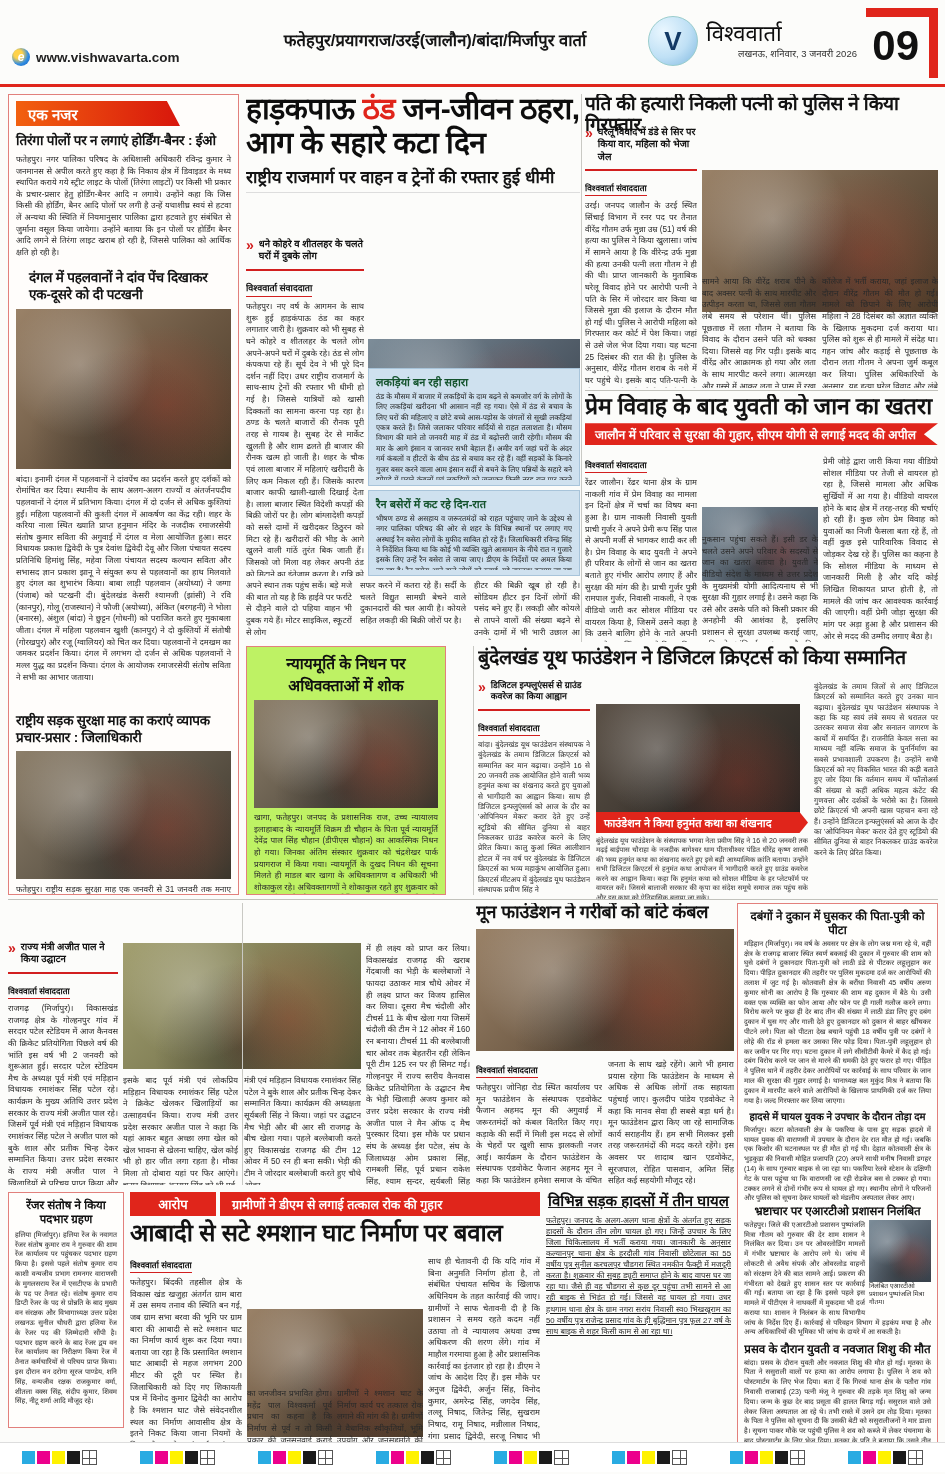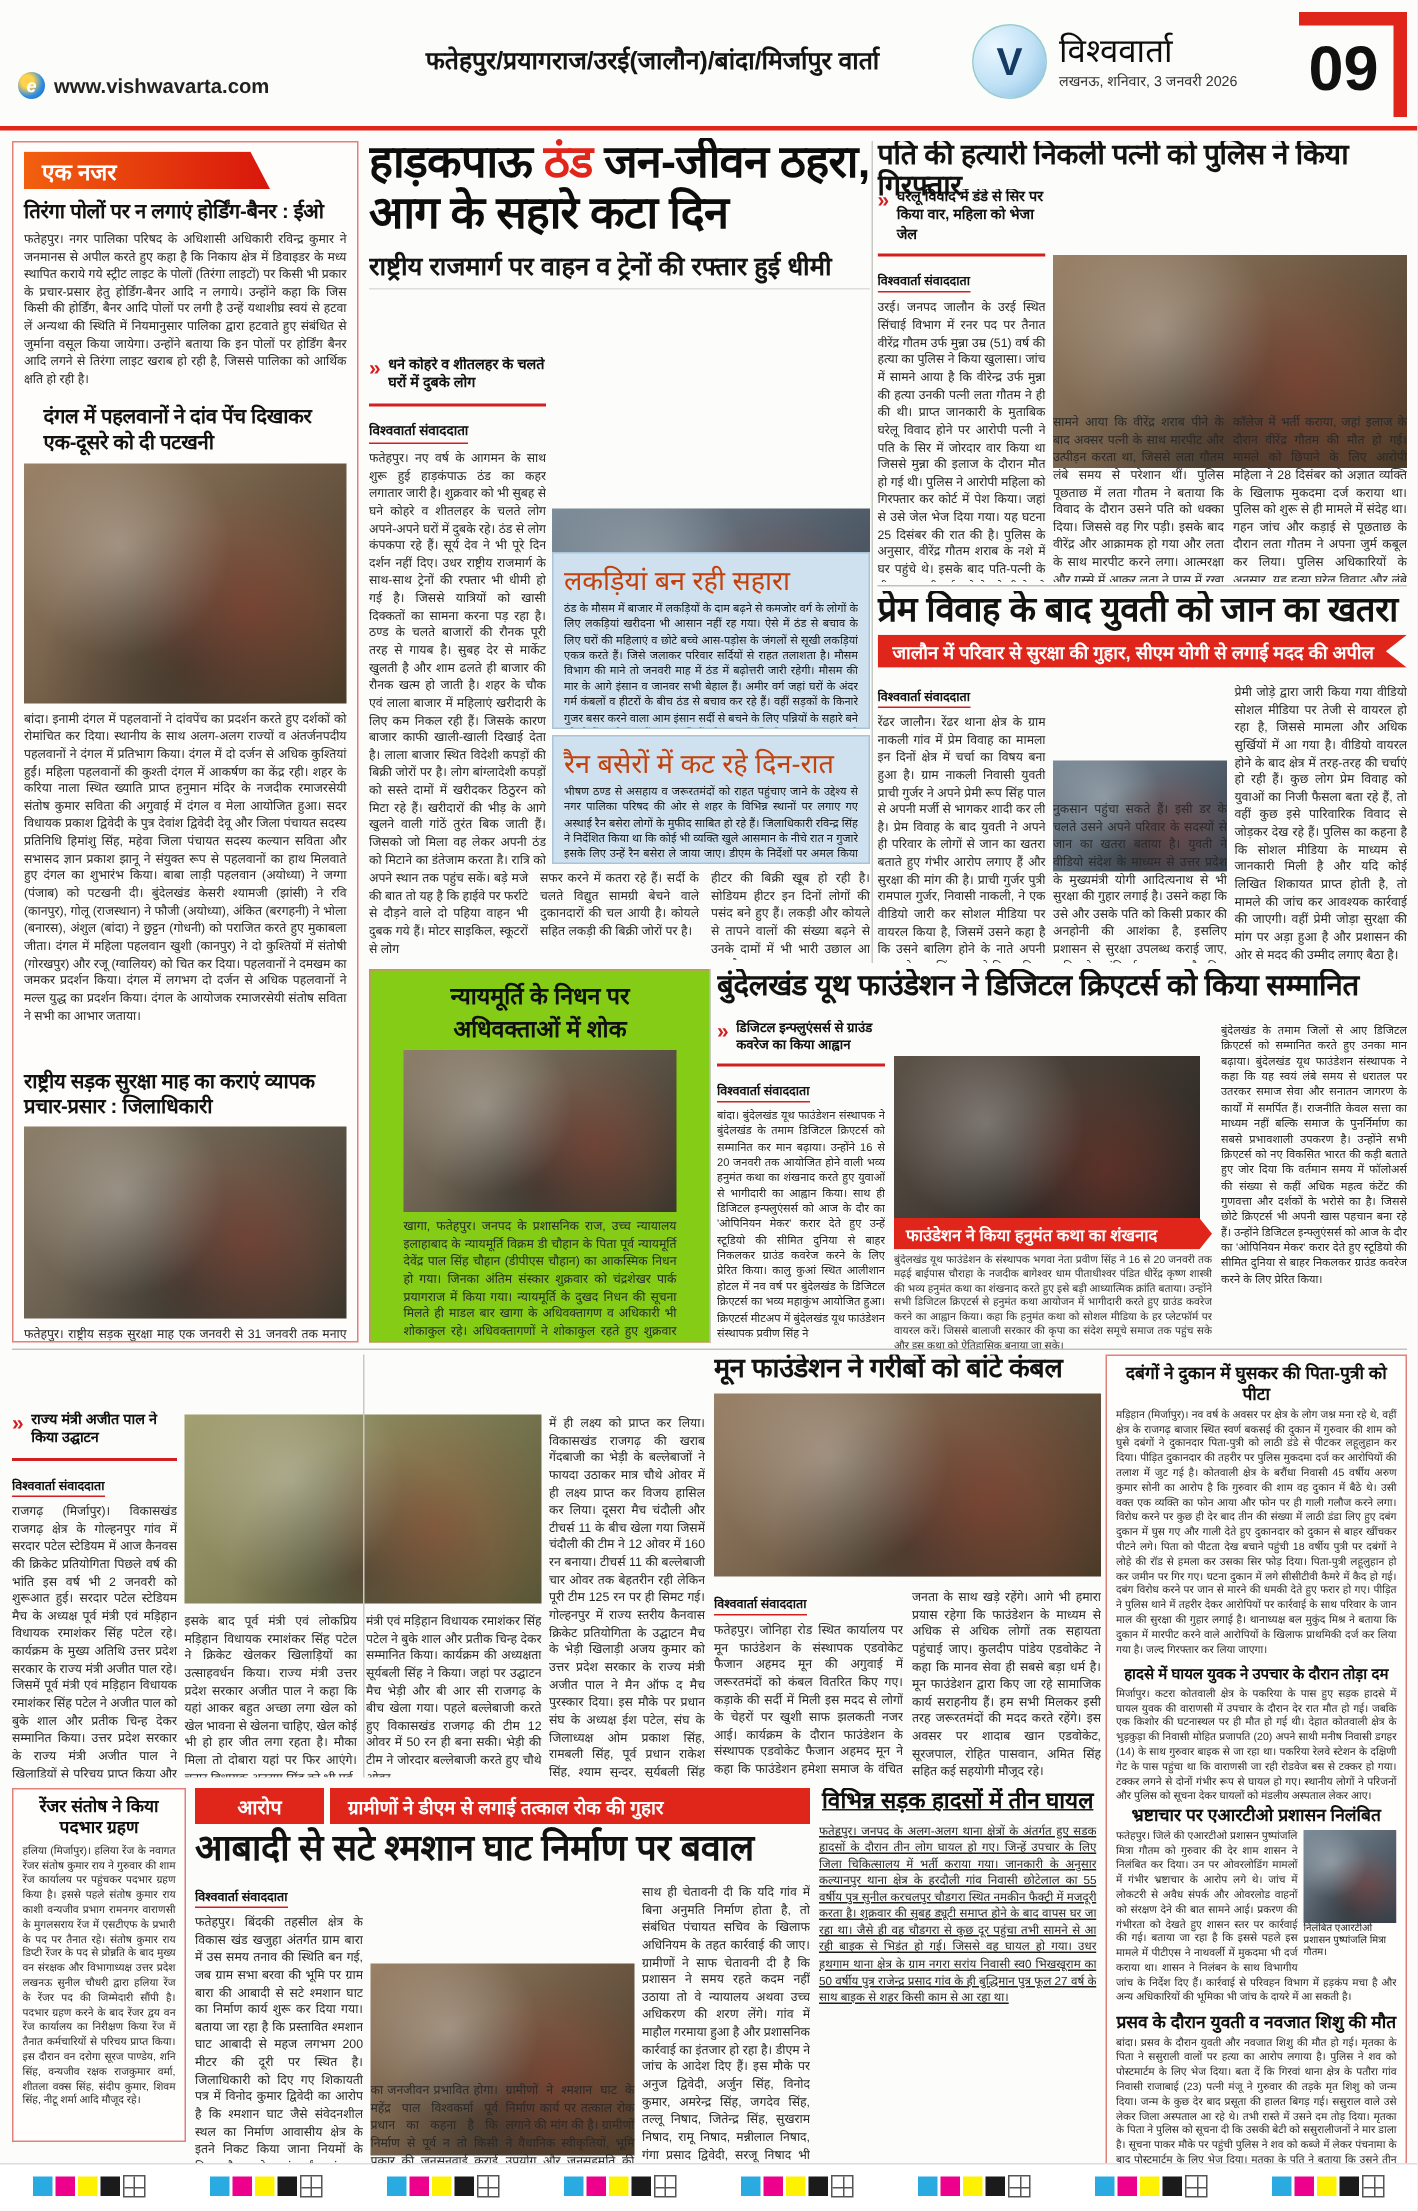--- a/index.html
+++ b/index.html
@@ -18,21 +18,21 @@
   .photo{background:linear-gradient(135deg,#9a8268,#6b5742 55%,#4a3a28);position:relative;}
   .photo::after{content:"";position:absolute;inset:0;
     background:radial-gradient(circle at 30% 35%,rgba(255,255,255,.28),transparent 40%),
                radial-gradient(circle at 70% 60%,rgba(210,60,40,.25),transparent 45%),
                radial-gradient(circle at 50% 85%,rgba(30,30,30,.45),transparent 55%);}
   .ph-cool{background:linear-gradient(135deg,#7d8d99,#55616d 55%,#39424c);}
   .ph-indoor{background:linear-gradient(135deg,#8d7f6a,#5f5648 55%,#3c362c);}
   .ph-green{background:linear-gradient(135deg,#a3a071,#7c7a52 55%,#585637);}
   .ph-dark{background:linear-gradient(135deg,#5c5248,#3d362f 55%,#262220);}
   .bluebox{background:#cfe1ef;border:1px solid #a8c4da;padding:5px 7px;}
-  .bluebox .t{font-weight:400;font-size:18px;margin-bottom:3px;color:#c2410c;}
+  .bluebox .t{font-weight:700;font-size:11px;margin-bottom:3px;color:#14532d;}
   .redbar{background:linear-gradient(90deg,#f2600f,#d8160c);color:#fff;font-weight:800;
           display:flex;align-items:center;padding:0 12px;
           clip-path:polygon(0 0,92% 0,100% 100%,0 100%);}
   .capbar{background:#e0251b;color:#fff;font-weight:800;display:flex;align-items:center;
           padding:0 8px;clip-path:polygon(0 0,96% 0,100% 50%,96% 100%,0 100%);}
   .banner{background:#e0251b;color:#fff;font-weight:800;display:flex;align-items:center;
           padding:0 10px;clip-path:polygon(0 0,100% 0,96% 50%,100% 100%,0 100%);}
   .vline{width:1px;background:#c9c9c4;}
   .hline{height:1px;background:#c2c2bc;}
   .boxred{border:1.4px solid #e2807c;}
@@ -56,21 +56,21 @@
         color:#fff;font-weight:bold;font-size:12px;text-align:center;line-height:18px;font-style:italic;">e</span>
       <span style="font-weight:bold;font-size:13.5px;color:#222;">www.vishwavarta.com</span>
     </div>
     <div class="abs" style="left:230px;top:28px;width:410px;text-align:center;font-weight:800;font-size:16.5px;color:#151515;">फतेहपुर/प्रयागराज/उरई(जालौन)/बांदा/मिर्जापुर वार्ता</div>
     <div class="abs" style="left:648px;top:16px;display:flex;gap:8px;align-items:center;">
       <span style="width:48px;height:48px;border-radius:50%;
         background:radial-gradient(circle at 30% 30%,#eaf7ff,#bfe0f5 55%,#7db7e0);display:inline-flex;align-items:center;
         justify-content:center;border:1px solid #9cc;color:#143a66;font-weight:900;font-size:26px;">V</span>
       <span style="display:flex;flex-direction:column;">
         <span style="font-weight:400;font-size:22px;color:#0d0d0d;line-height:1.05;">विश्ववार्ता</span>
-        <span style="font-size:9.5px;color:#333;margin-top:2px;">लखनऊ, शनिवार, 3 जनवरी 2026</span>
+        <span style="font-size:9.5px;color:#333;margin-top:2px;margin-left:32px;">लखनऊ, शनिवार, 3 जनवरी 2026</span>
       </span>
     </div>
     <div class="abs" style="left:866px;top:8px;width:72px;height:70px;border-top:9px solid #e0251b;border-right:9px solid #e0251b;">
       <span style="position:absolute;right:10px;top:6px;font-size:42px;font-weight:800;color:#111;
                    border-left:2px solid #333;padding-left:8px;line-height:1.1;">09</span>
     </div>
   </div>
   <div class="abs" style="left:0;top:84px;width:945px;height:3px;background:#e0251b;"></div>
 
   <div class="abs boxred" style="left:8px;top:94px;width:231px;height:801px;padding:6px 7px;background:#fffdfb;">
@@ -111,21 +111,21 @@
       <div class="small" style="text-align:justify;height:56px;overflow:hidden;">भीषण ठण्ड से असहाय व जरूरतमंदों को राहत पहुंचाए जाने के उद्देश्य से नगर पालिका परिषद की ओर से शहर के विभिन्न स्थानों पर लगाए गए अस्थाई रैन बसेरा लोगों के मुफीद साबित हो रहे हैं। जिलाधिकारी रविन्द्र सिंह ने निर्देशित किया था कि कोई भी व्यक्ति खुले आसमान के नीचे रात न गुजारे इसके लिए उन्हें रैन बसेरा ले जाया जाए। डीएम के निर्देशों पर अमल किया जा रहा है। रैन बसेरा आने वाले लोगों को रजाई, गद्दे उपलब्ध कराया जा रहा है। साथ ही स्वच्छ पेयजल भी मुहैया कराया जा रहा है। रैन बसेरा में अलाव का भी इंतजाम है। जो लोगों को भीषण ठण्ड से राहत दे रहा है।</div>
     </div>
   </div>
 
   <div class="abs" style="left:246px;top:580px;width:334px;height:60px;display:flex;gap:8px;">
     <div class="bodytxt" style="width:106px;">अपने स्थान तक पहुंच सकें। बड़े मजे की बात तो यह है कि हाईवे पर फर्राटे से दौड़ने वाले दो पहिया वाहन भी दुबक गये हैं। मोटर साइकिल, स्कूटरों से लोग</div>
     <div class="bodytxt" style="width:106px;">सफर करने में कतरा रहे हैं। सर्दी के चलते विद्युत सामग्री बेचने वाले दुकानदारों की चल आयी है। कोयले सहित लकड़ी की बिक्री जोरों पर है।</div>
     <div class="bodytxt" style="width:106px;">हीटर की बिक्री खूब हो रही है। सोडियम हीटर इन दिनों लोगों की पसंद बने हुए हैं। लकड़ी और कोयले से तापने वालों की संख्या बढ़ने से उनके दामों में भी भारी उछाल आ गया है।</div>
   </div>
 
-  <div class="abs boxred" style="left:246px;top:646px;width:228px;height:249px;padding:5px 22px;background:#84cc16;">
+  <div class="abs boxred" style="left:246px;top:646px;width:200px;height:249px;padding:5px 7px;background:#bef264;">
     <div class="centerhd" style="font-size:15.5px;margin-bottom:4px;">न्यायमूर्ति के निधन पर अधिवक्ताओं में शोक</div>
     <div class="photo ph-indoor" style="width:100%;height:108px;"></div>
     <div class="bodytxt" style="height:108px;margin-top:4px;">खागा, फतेहपुर। जनपद के प्रशासनिक राज, उच्च न्यायालय इलाहाबाद के न्यायमूर्ति विक्रम डी चौहान के पिता पूर्व न्यायमूर्ति देवेंद्र पाल सिंह चौहान (डीपीएस चौहान) का आकस्मिक निधन हो गया। जिनका अंतिम संस्कार शुक्रवार को चंद्रशेखर पार्क प्रयागराज में किया गया। न्यायमूर्ति के दुखद निधन की सूचना मिलते ही माडल बार खागा के अधिवक्तागण व अधिकारी भी शोकाकुल रहे। अधिवक्तागणों ने शोकाकुल रहते हुए शुक्रवार को समय तीन बजे शोकसभा आयोजित कर मृतक आत्मा की शांति के लिए मौन रखकर ईश्वर से प्रार्थना की। मालूम हो कि दिवंगत न्यायमूर्ति ने अपने कार्यकाल में तमाम ऐतिहासिक फैसले दिए उनकी सरल और न्यायप्रिय कार्यशैली को आज भी लोग याद करते हैं। पुस्तकालय भवन में आयोजित शोक सभा माडल बार के अध्यक्ष राजेंद्र सिंह एडवोकेट की अगुवाई में की गई जिसमें प्रमुख रूप से महामंत्री मलखान सिंह यादव एडवोकेट, रामसखा द्विवेदी एडवोकेट, वीरेंद्र सिंह तोमर एडवोकेट, अरविंद कुमार पांडेय एडवोकेट, पूर्व महामंत्री धनेंद्र सिंह एडवोकेट, बैजनाथ गोस्वामी एडवोकेट, मोहम्मद यूसुफ एडवोकेट, लोधी लक्ष्मी देवी एडवोकेट, संजय सिंह एडवोकेट, इसराइल फ्रारूकी एडवोकेट, रामसुफेर यादव एडवोकेट, हरिश्चंद्र एडवोकेट, संतोष शर्मा एडवोकेट सहित समस्त कार्यकारिणी व अन्य अधिवक्ता उपस्थित रहे।</div>
   </div>
 
   <div class="abs" style="left:478px;top:646px;width:460px;height:254px;">
     <div class="hd" style="font-size:19.5px;line-height:1.15;">बुंदेलखंड यूथ फाउंडेशन ने डिजिटल क्रिएटर्स को किया सम्मानित</div>
     <div class="abs" style="left:0;top:34px;width:112px;height:220px;">
       <div class="kicker">
         <span class="karr">»</span>

